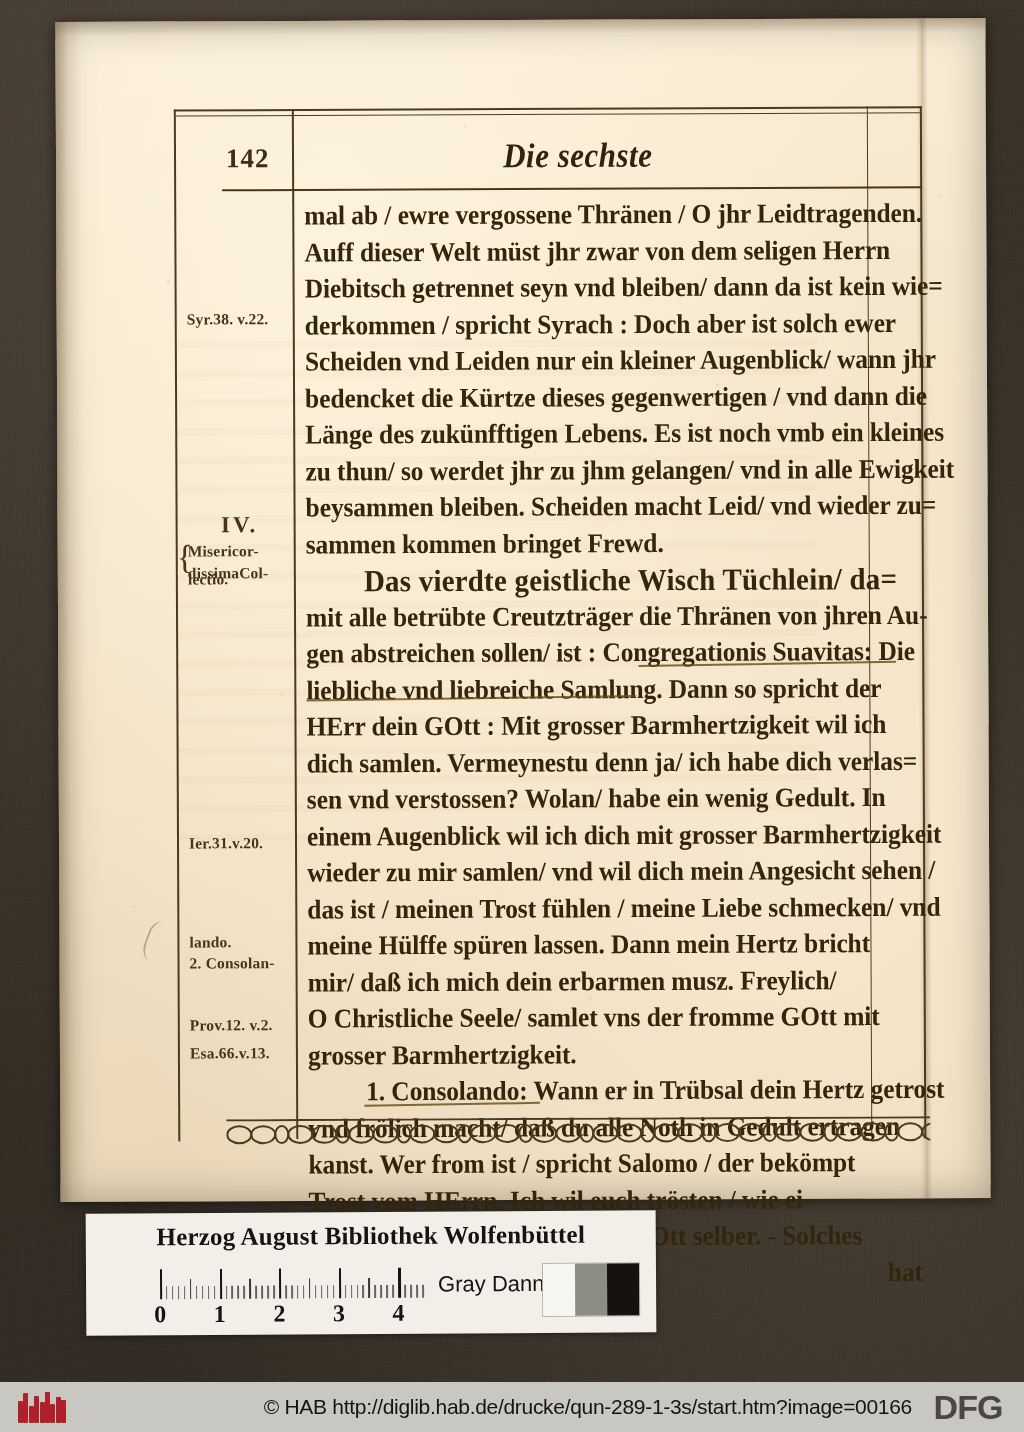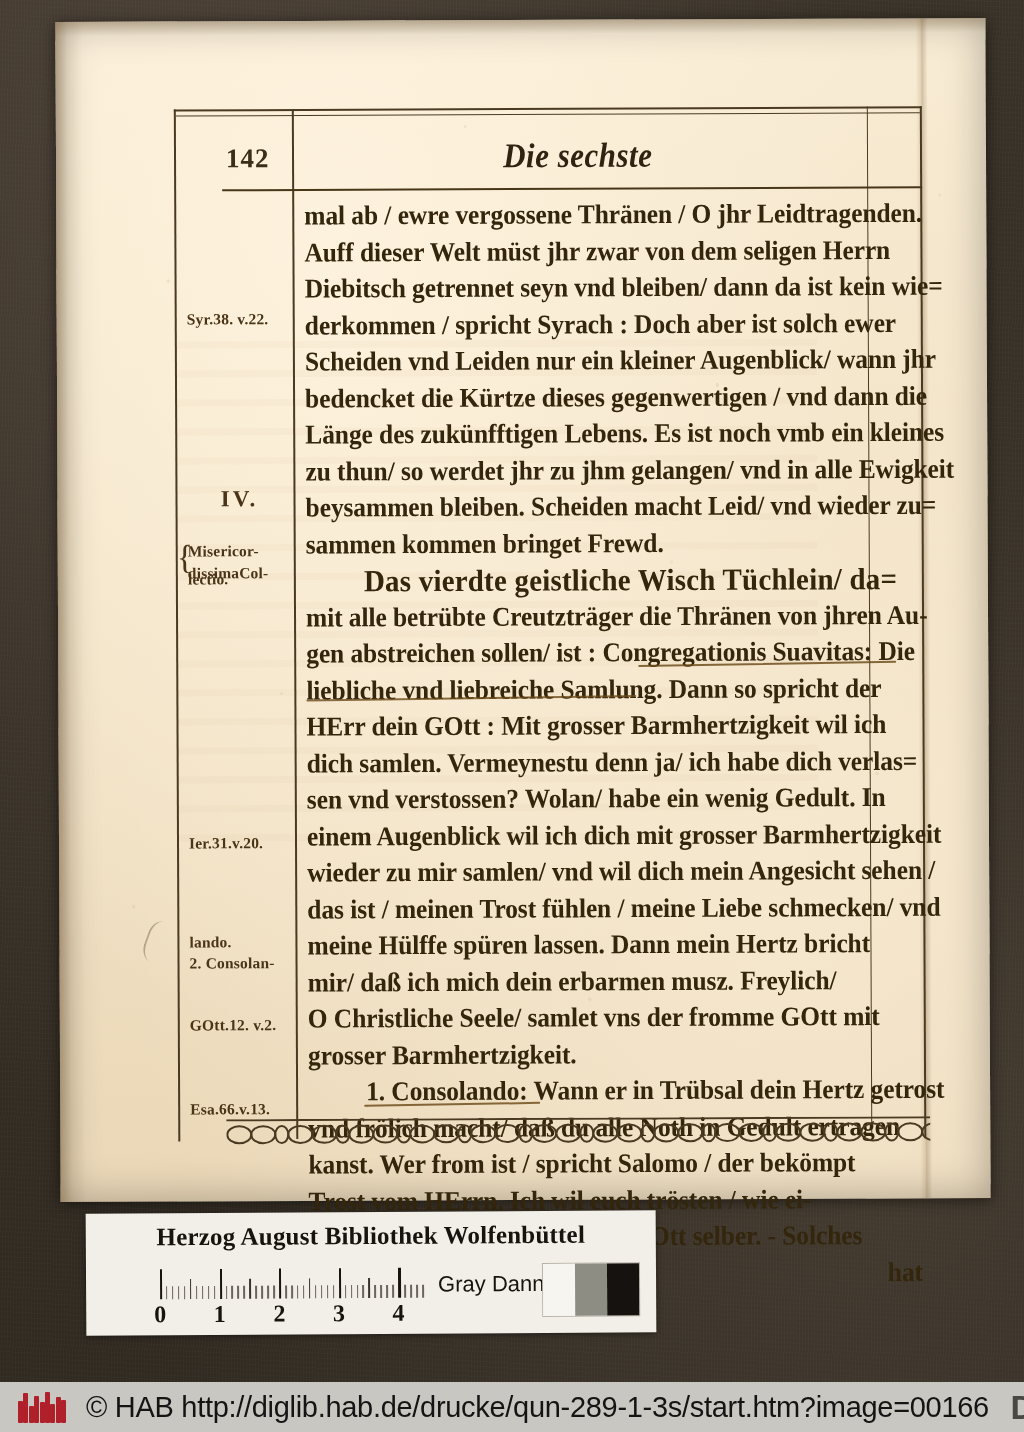--- a/index.html
+++ b/index.html
@@ -253,21 +253,21 @@
   .hab-logo{
     width:86px;height:50px;position:relative;flex:0 0 auto;
   }
   .hab-logo i{
     position:absolute;bottom:9px;width:5px;background:#b0202a;
     border-radius:1px;
   }
   .footer-url{
     flex:1;text-align:right;
     font-family:"Liberation Sans", sans-serif;
-    font-size:29px;color:#141414;letter-spacing:-.3px;
+    font-size:21px;color:#141414;letter-spacing:-.3px;
     white-space:nowrap;
   }
   .dfg-logo{
     width:112px;flex:0 0 auto;text-align:center;
     font-family:"Liberation Sans", sans-serif;
     font-weight:700;font-size:34px;color:#4b4742;letter-spacing:-1px;
   }
 </style>
 </head>
 <body>
@@ -289,32 +289,32 @@
   <div class="right-rule"></div>
 
   <div class="head">
     <span class="folio">142</span>
     <span class="head-title">Die sechste</span>
   </div>
   <div class="head-rule"></div>
 
   <div class="margin-col">
     <div class="mnote" style="top:108px">Syr.38. v.22.</div>
-    <div class="mnote big" style="top:284px">IV.</div>
+    <div class="mnote big" style="top:310px">IV.</div>
     <div class="mnote brace" style="top:340px">
       <span class="brace-glyph">{</span>
       <span>Misericor-</span>
     </div>
     <div class="mnote" style="top:362px">dissimaCol-</div>
     <div class="mnote" style="top:368px">lectio.</div>
     <div class="mnote" style="top:632px">Ier.31.v.20.</div>
     <div class="mnote" style="top:752px">2. Consolan-</div>
     <div class="mnote" style="top:731px">lando.</div>
-    <div class="mnote" style="top:814px">GOtt.12. v.2.</div>
-    <div class="mnote" style="top:898px">Esa.66.v.13.</div>
+    <div class="mnote" style="top:814px">Prov.12. v.2.</div>
+    <div class="mnote" style="top:842px">Esa.66.v.13.</div>
   </div>
 
   <div class="text-col">
 
     <div class="ln">mal ab / ewre vergossene Thränen / O jhr Leidtragenden.</div>
     <div class="ln">Auff dieser Welt müst jhr zwar von dem seligen Herrn</div>
     <div class="ln">Diebitsch getrennet seyn vnd bleiben/ dann da ist kein wie=</div>
     <div class="ln">derkommen / spricht Syrach : Doch aber ist solch ewer</div>
     <div class="ln">Scheiden vnd Leiden nur ein kleiner Augenblick/ wann jhr</div>
     <div class="ln">bedencket die Kürtze dieses gegenwertigen / vnd dann die</div>

